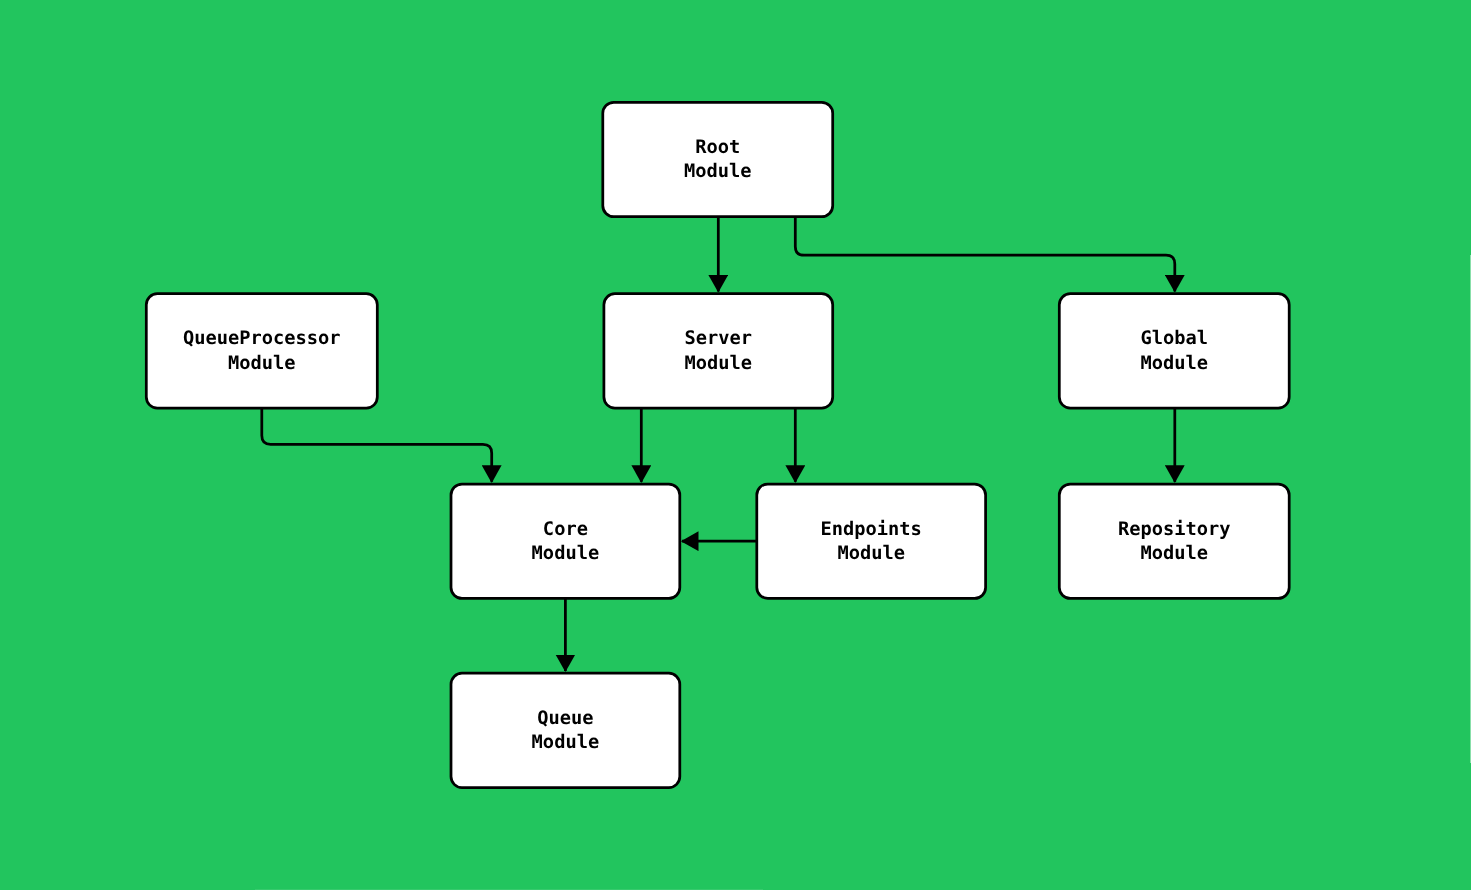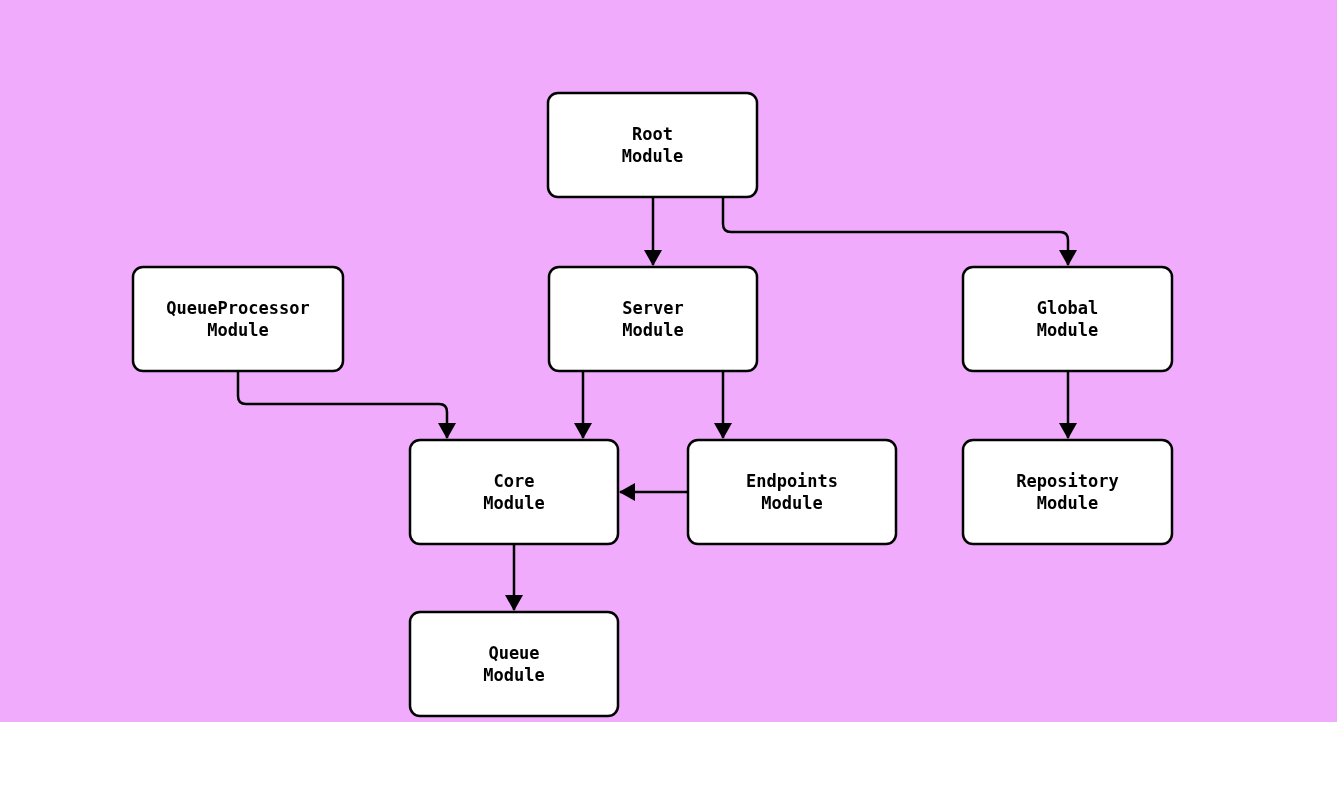--- a/index.html
+++ b/index.html
@@ -3,22 +3,22 @@
 <meta charset="utf-8">
 <style>
   html, body {
     margin: 0;
     padding: 0;
     background: #ffffff;
   }
   #stage {
     position: relative;
     width: 1337px;
-    height: 722px;
-    background: #f0abfc;
+    height: 809px;
+    background: #22c55e;
     overflow: hidden;
     font-family: "DejaVu Sans Mono", "Liberation Mono", monospace;
   }
   #diagram-svg {
     position: absolute;
     left: 0;
     top: 0;
   }
   .node-rect {
     fill: #ffffff;

